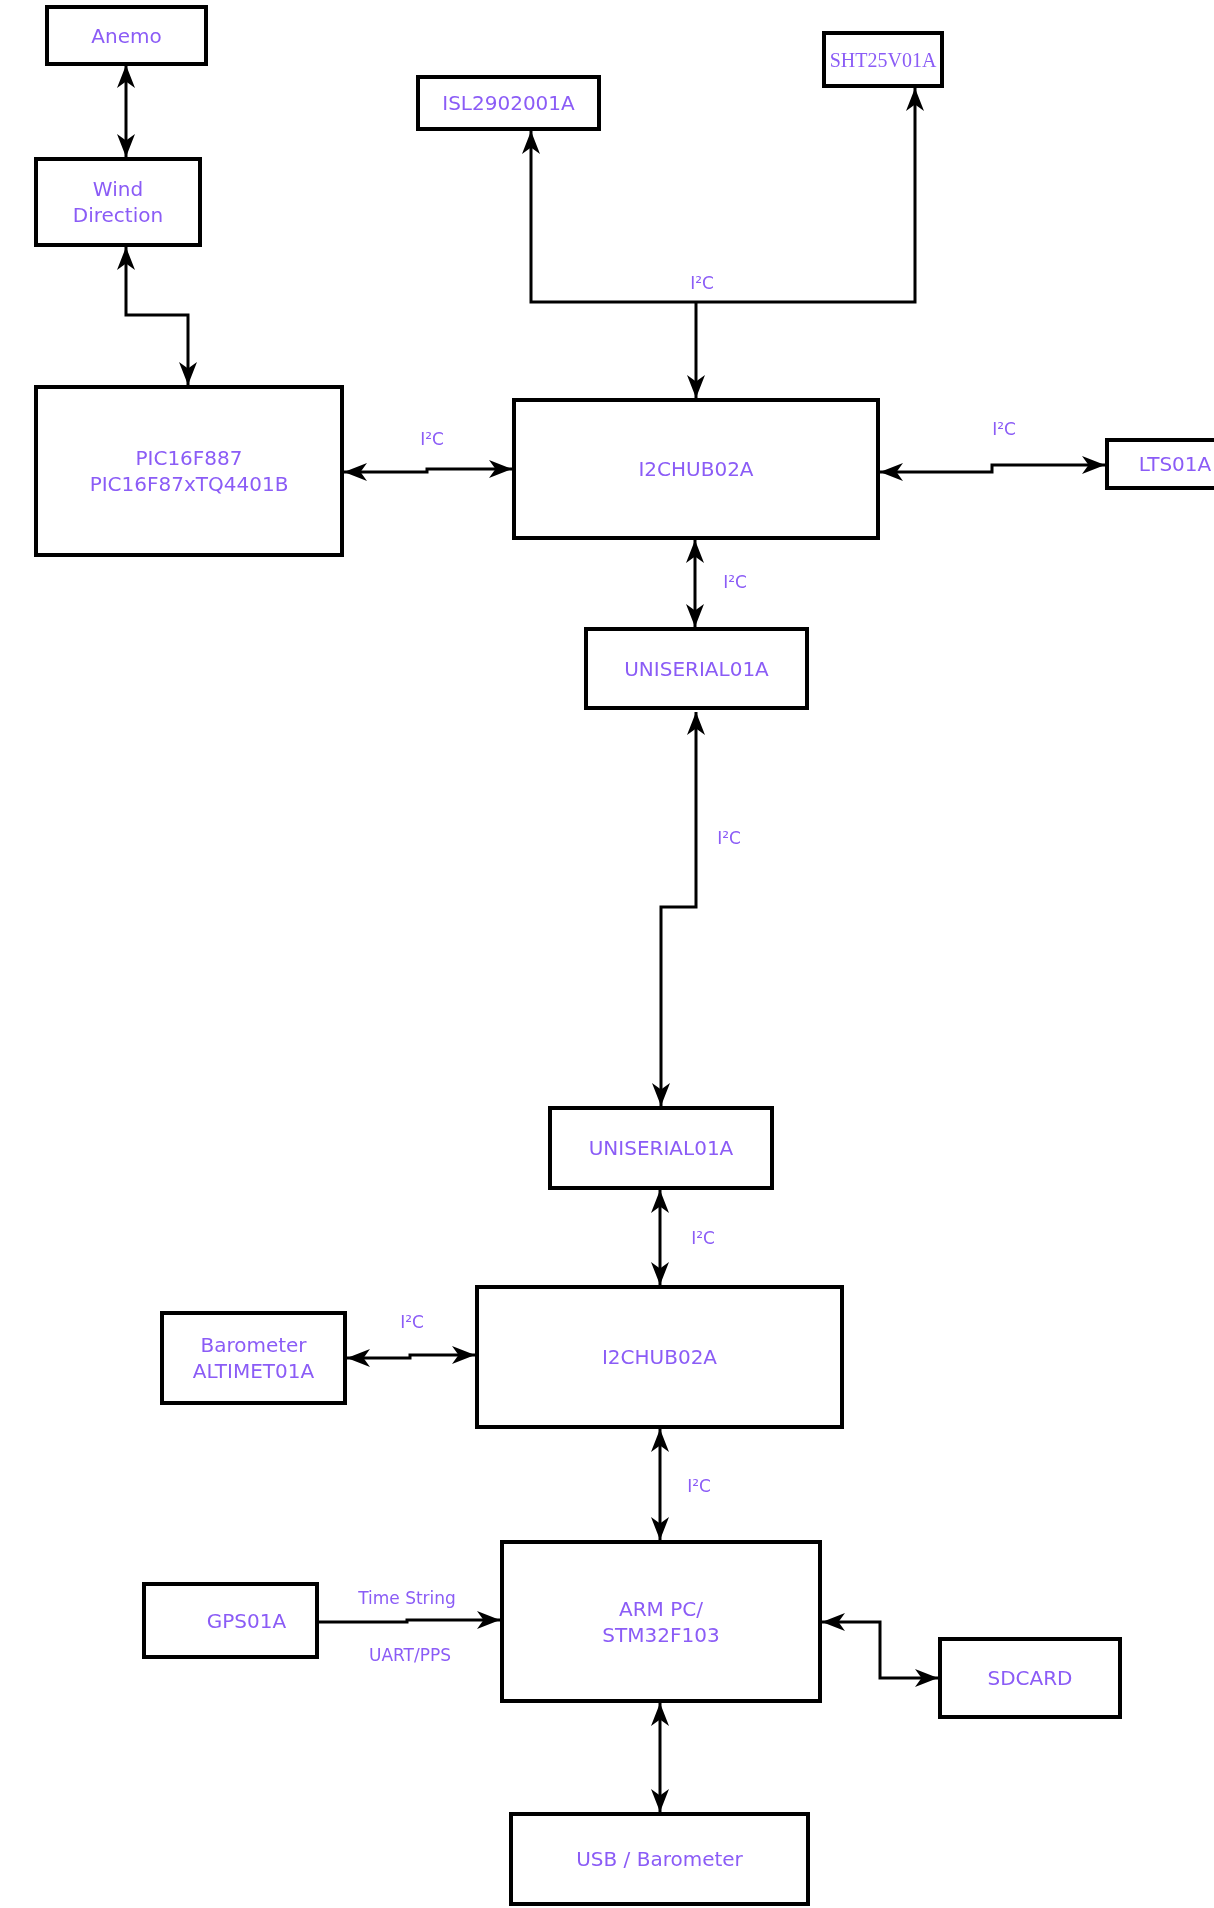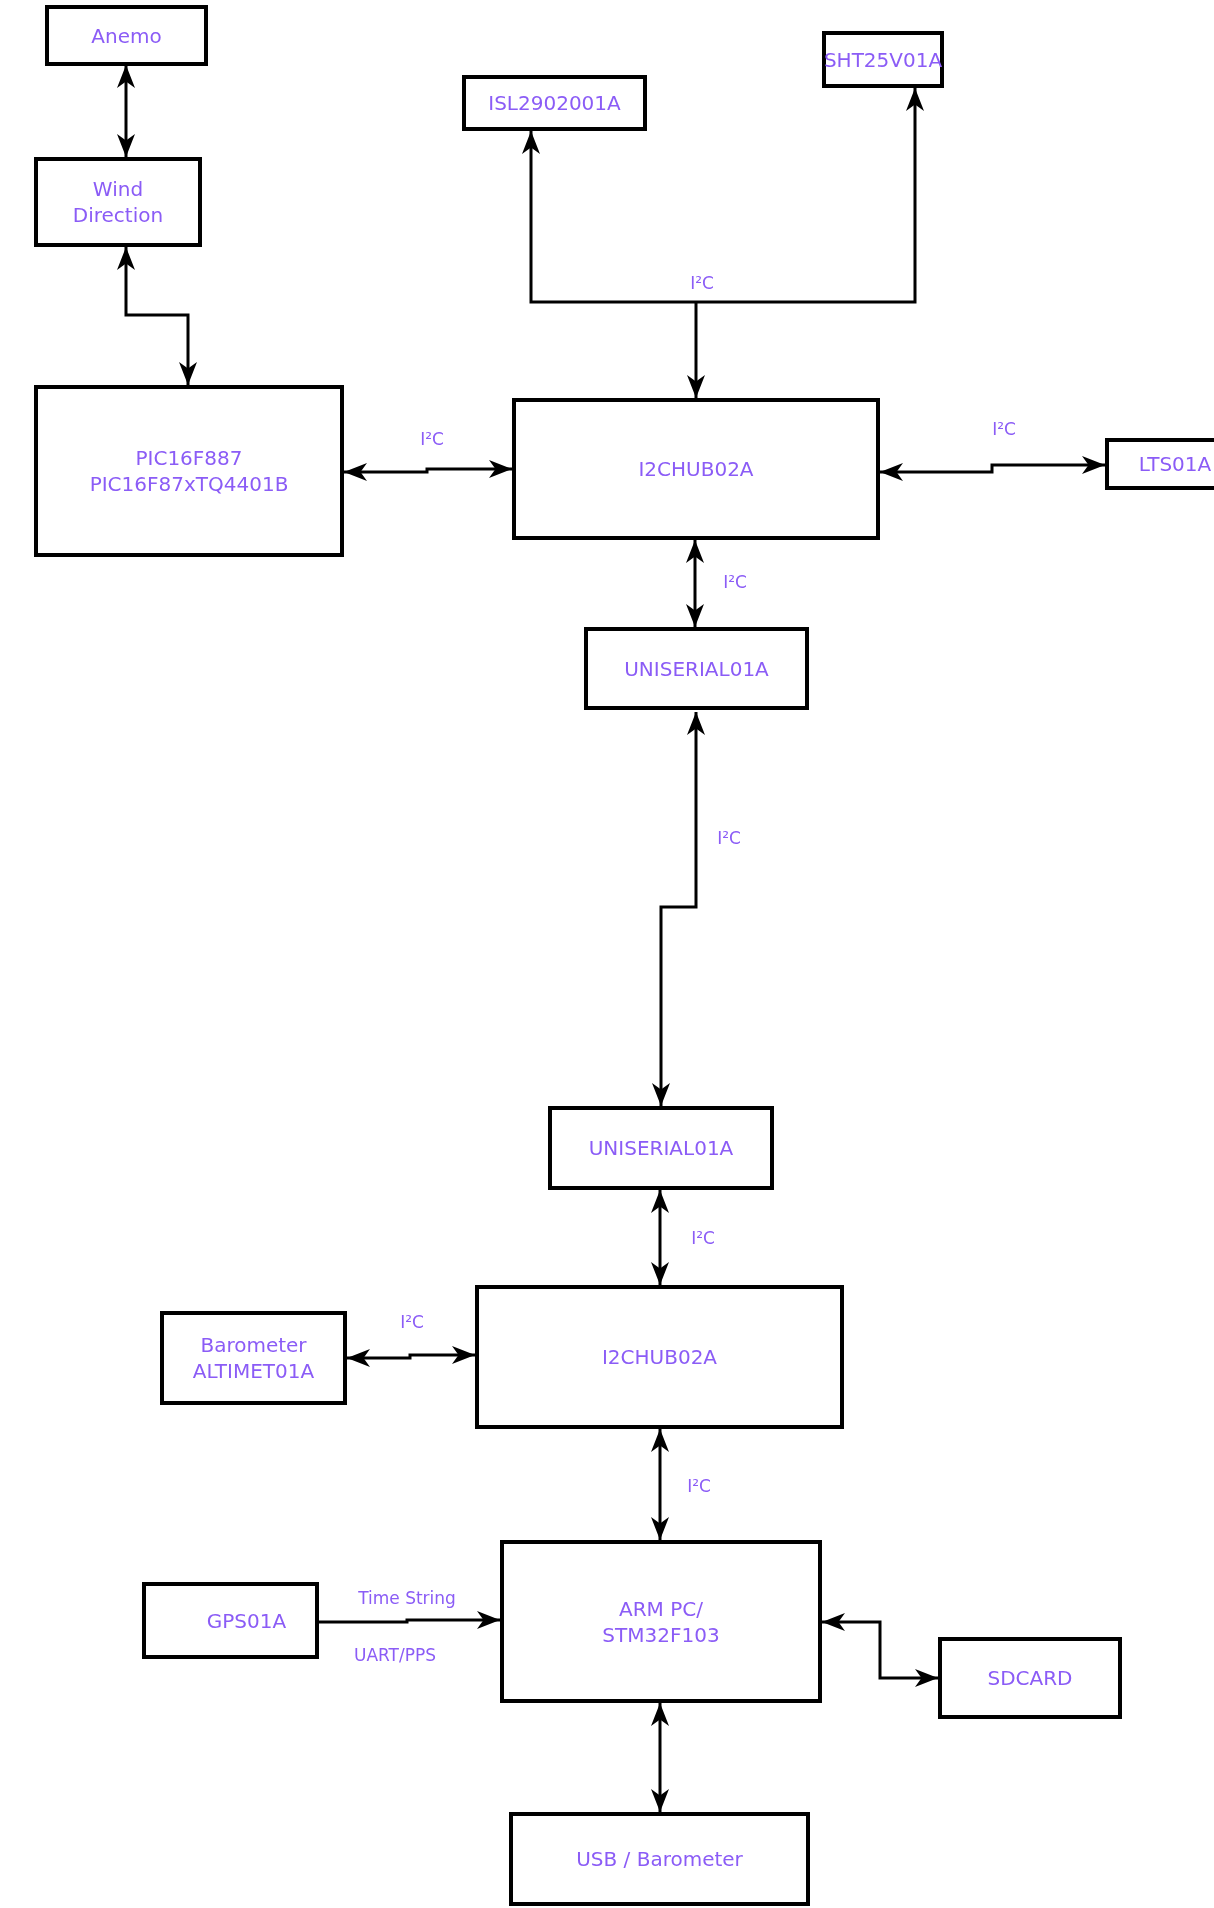--- a/index.html
+++ b/index.html
@@ -41,43 +41,43 @@
   }
   svg.edge-layer polyline {
     fill: none;
     stroke: #000000;
     stroke-width: 3;
   }
   
   #n-anemo      { left:13px;   top:5px;    width:163px; height:61px;  }
   #n-wind       { left:2px;   top:157px;  width:168px; height:90px;  }
   #n-pic        { left:2px;    top:385px;  width:310px; height:172px; }
-  #n-isl        { left:430px;  top:75px;   width:185px; height:56px;  }
-  #n-sht        { left:790px;  top:31px;   width:122px; height:57px;  }
+  #n-isl        { left:384px;  top:75px;   width:185px; height:56px;  }
+  #n-sht        { left:790px;  top:31px;   width:122px; height:57px;font-family:Liberation Serif, serif;  }
   #n-hub1       { left:480px;  top:398px;  width:368px; height:142px; }
   #n-lts        { left:1073px; top:438px;  width:140px; height:52px;  }
   #n-uniserial1 { left:552px;  top:627px;  width:225px; height:83px;  }
   #n-uniserial2 { left:516px;  top:1106px; width:226px; height:84px;  }
   #n-hub2       { left:443px;  top:1285px; width:369px; height:144px; }
   #n-barometer  { left:128px;  top:1311px; width:187px; height:94px;  }
   #n-gps        { left:110px;  top:1582px; width:177px; height:77px;padding-left:32px;  }
   #n-armpc      { left:468px;  top:1540px; width:322px; height:163px; }
   #n-sdcard     { left:906px;  top:1637px; width:184px; height:82px;  }
   #n-usb        { left:477px;  top:1812px; width:301px; height:94px;  }
   
   #l-pic-hub1    { left:400px; top:439px;  }
   #l-top-bus     { left:670px; top:283px;  }
   #l-hub1-lts    { left:972px; top:429px;  }
   #l-hub1-uni1   { left:703px; top:582px;  }
   #l-uni1-uni2   { left:697px; top:838px;  }
   #l-uni2-hub2   { left:671px; top:1238px; }
   #l-baro-hub2   { left:380px; top:1322px; }
   #l-hub2-armpc  { left:667px; top:1486px; }
   #l-gps-top     { left:375px; top:1598px; }
-  #l-gps-bottom  { left:363px; top:1655px; }
+  #l-gps-bottom  { left:378px; top:1655px; }
 </style>
 </head>
 <body>
 
 <div class="canvas">
 
   <svg class="edge-layer" viewBox="0 0 1214 1908" xmlns="http://www.w3.org/2000/svg">
     <defs>
       <marker id="ah" viewBox="0 0 24 20" markerWidth="24" markerHeight="20" refX="23" refY="10" orient="auto-start-reverse" markerUnits="userSpaceOnUse">
         <path d="M23,10 L0,1 L6.5,10 L0,19 Z" fill="#000000"></path>

